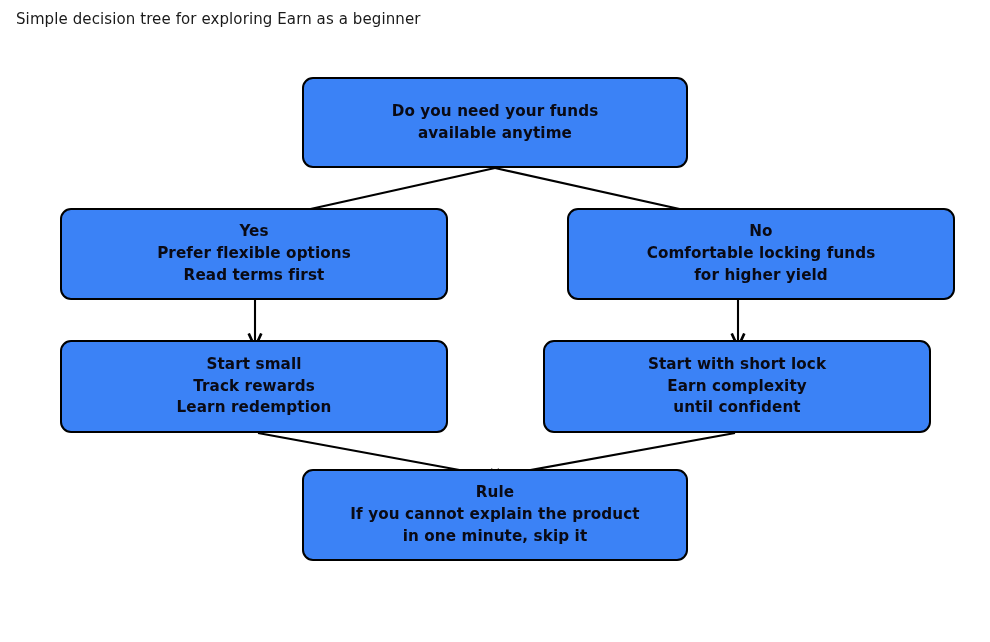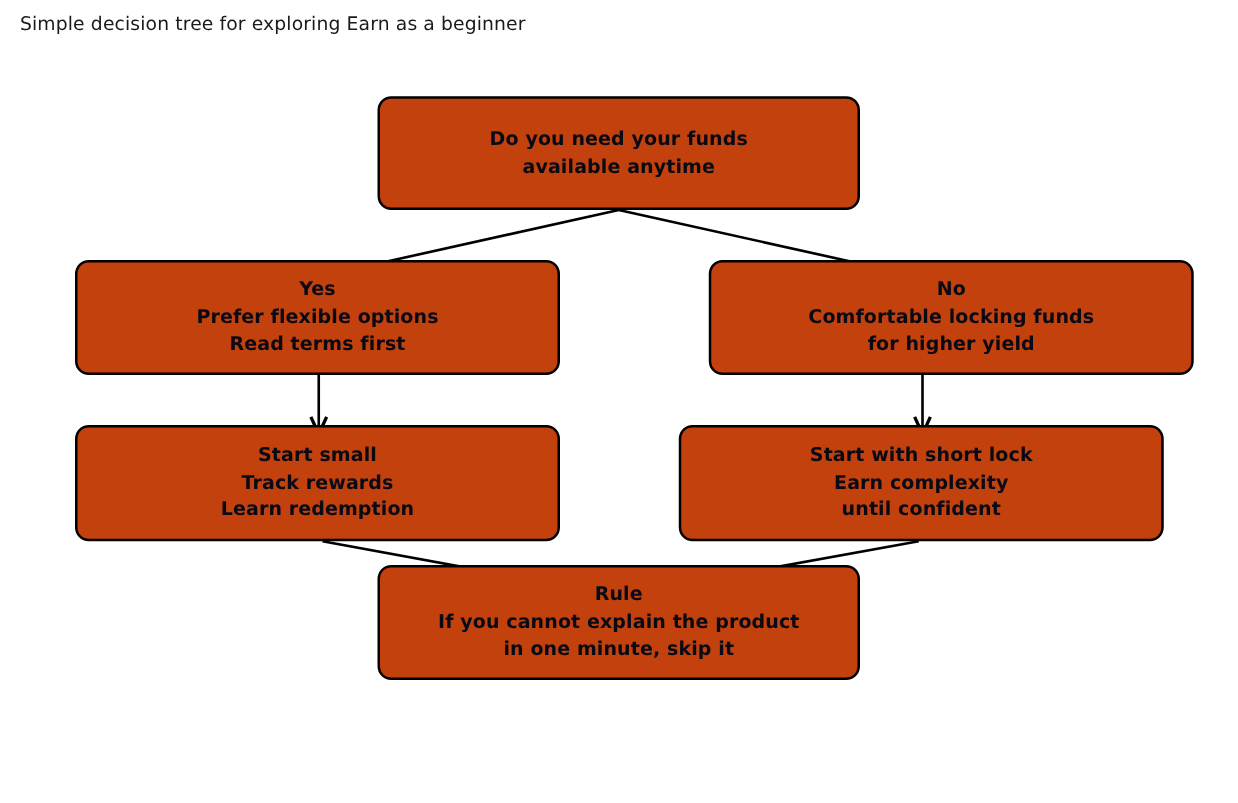--- a/index.html
+++ b/index.html
@@ -37,21 +37,21 @@
     width: 990px;
     font-size: 15px;
     font-weight: 400;
     color: #1a1a1a;
     letter-spacing: 0.1px;
     white-space: nowrap;
   }
   .node {
     position: absolute;
     box-sizing: border-box;
-    background: #c2410c;
+    background: #3b82f6;
     border: 2px solid #000000;
     border-radius: 11px;
     display: flex;
     align-items: center;
     justify-content: center;
     text-align: center;
   }
   .node-text {
     font-size: 15.2px;
     font-weight: 700;
@@ -59,21 +59,21 @@
     line-height: 1.44;
     letter-spacing: 0.1px;
     white-space: pre-line;
   }
   
   #node-root      { left: 302px; top: 77px;  width: 386px; height: 91px; }
   #node-yes       { left: 60px;  top: 208px; width: 388px; height: 92px; }
   #node-no        { left: 543px; top: 208px; width: 388px; height: 92px; margin-left: 24px; }
   #node-yes-next  { left: 60px;  top: 340px; width: 388px; height: 93px; }
   #node-no-next   { left: 543px; top: 340px; width: 388px; height: 93px; }
-  #node-rule      { left: 302px; top: 452px; width: 386px; height: 92px; }
+  #node-rule      { left: 302px; top: 469px; width: 386px; height: 92px; }
 </style>
 </head>
 <body>
 
 <div id="canvas">
 
   <div class="chart-title">Simple decision tree for exploring Earn as a beginner</div>
 
   <svg id="edge-layer" viewBox="0 0 990 642">
     <defs>

